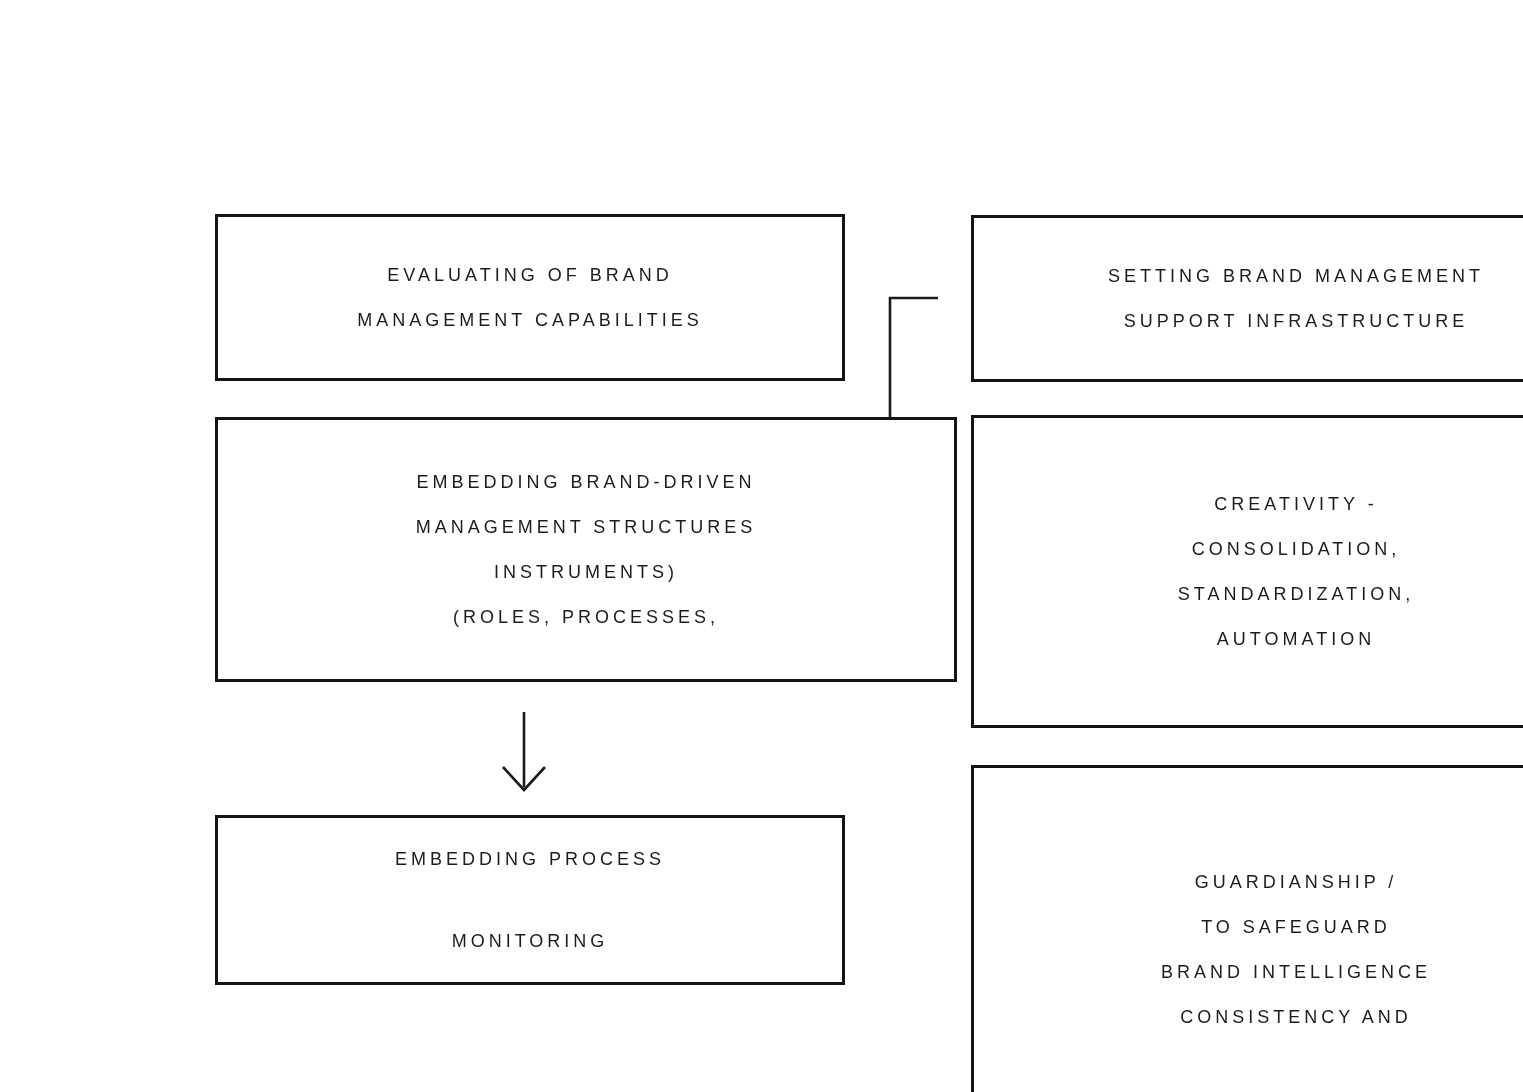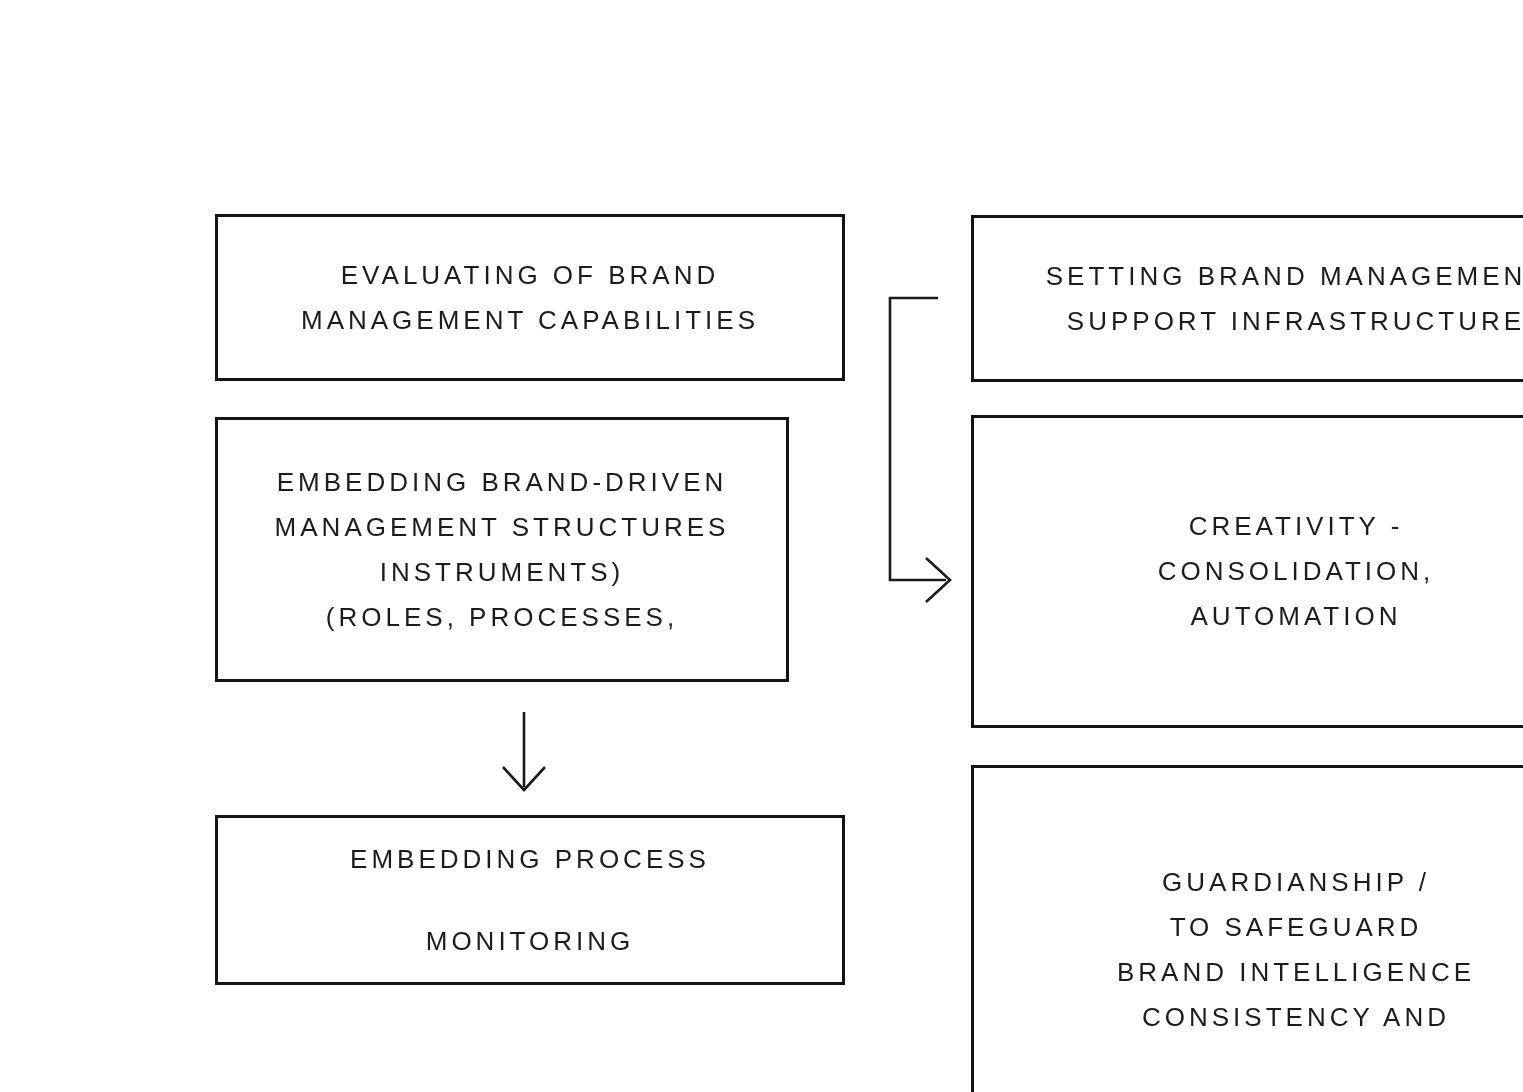--- a/index.html
+++ b/index.html
@@ -21,29 +21,29 @@
     border: 3px solid #141414;
     background: #ffffff;
     display: flex;
     flex-direction: column;
     justify-content: center;
     align-items: center;
     text-align: center;
   }
   .box-line {
     color: #1c1c1c;
-    font-size: 26px;
+    font-size: 18px;
     line-height: 45px;
     letter-spacing: 4px;
     white-space: nowrap;
     text-transform: uppercase;
   }
   
   .box-l1 { left: 215px; top: 214px; width: 630px; height: 167px; }
-  .box-l2 { left: 215px; top: 417px; width: 574px; height: 265px; }
+  .box-l2 { left: 215px; top: 417px; width: 742px; height: 265px; }
   .box-l3 { left: 215px; top: 815px; width: 630px; height: 170px; gap: 37px; }
   
   .box-r1 { left: 971px; top: 215px; width: 650px; height: 167px; }
   .box-r2 { left: 971px; top: 415px; width: 650px; height: 313px; }
   .box-r3 { left: 971px; top: 765px; width: 650px; height: 370px; }
 
   #connector-layer {
     position: absolute;
     left: 0; top: 0;
     width: 1523px;
@@ -92,20 +92,21 @@
   </div>
 
   <div class="flow-box box-r1">
     <div class="box-line">SETTING BRAND MANAGEMENT</div>
     <div class="box-line">SUPPORT INFRASTRUCTURE</div>
   </div>
 
   <div class="flow-box box-r2">
     <div class="box-line">CREATIVITY -</div>
     <div class="box-line">CONSOLIDATION,</div>
+    <div class="box-line">STANDARDIZATION,</div>
     <div class="box-line">AUTOMATION</div>
   </div>
 
   <div class="flow-box box-r3">
     <div class="box-line">GUARDIANSHIP /</div>
     <div class="box-line">TO SAFEGUARD</div>
     <div class="box-line">BRAND INTELLIGENCE</div>
     <div class="box-line">CONSISTENCY AND</div>
   </div>
 

